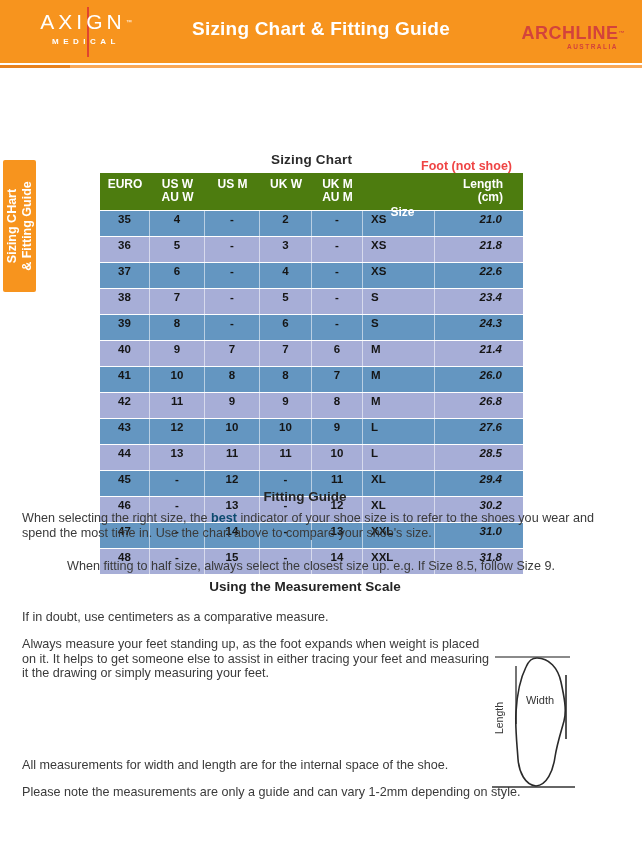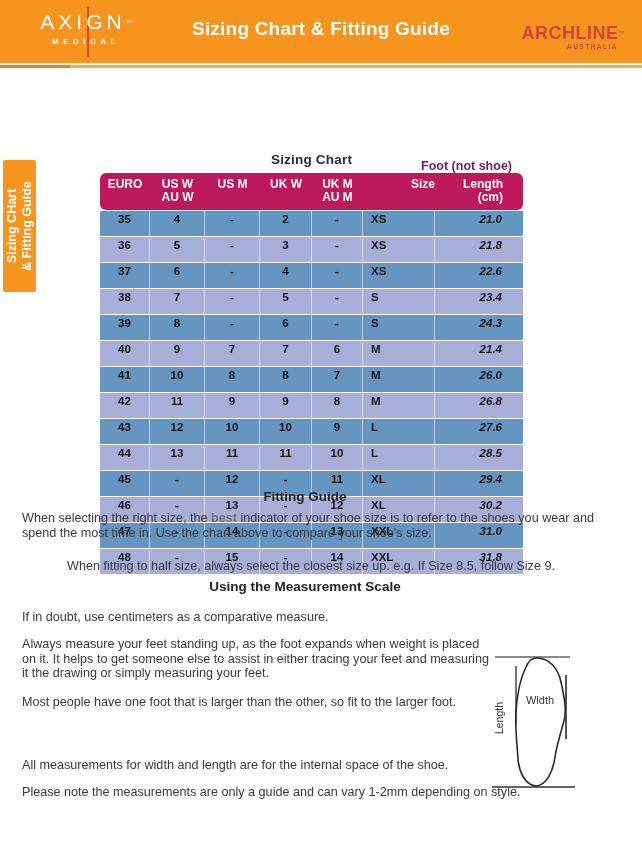--- a/index.html
+++ b/index.html
@@ -32,44 +32,44 @@
     background:#F7941E; border-radius:2px; }
   .side-tab-text { position:absolute; left:50%; top:50%;
     transform:translate(-50%,-50%) rotate(-90deg);
     white-space:nowrap; text-align:center; color:#fff; font-weight:bold;
     font-size:12.5px; line-height:15px; }
 
   
   .chart-title { position:absolute; left:100px; top:152px; width:423px; text-align:center;
     font-weight:bold; font-size:13.5px; color:#2b2b2b; letter-spacing:0.2px; }
   .foot-note { position:absolute; left:390px; top:159px; width:122px; text-align:right;
-    font-weight:bold; font-size:12.5px; color:#701a75; }
+    font-weight:bold; font-size:12.5px; color:#ef4444; }
 
   .size-table { position:absolute; left:100px; top:173px; width:423px; }
   .t-head { display:grid; grid-template-columns:50px 55px 55px 52px 51px 72px 88px;
-    background:#be185d; height:37px;border-radius:6px; }
+    background:#4d7c0f; height:37px; }
   .t-head .h-cell { color:#fff; font-weight:bold; font-size:12px; line-height:13px;
     padding-top:5px; text-align:center; }
-  .t-head .h-cell.col-5 { text-align:right; padding-left:7px; }
+  .t-head .h-cell.col-5 { text-align:center; padding-left:7px;margin-top:28px; }
   .t-head .h-cell.col-6 { text-align:right; padding-right:20px; }
   .t-body .t-row { display:grid; grid-template-columns:50px 55px 55px 52px 51px 72px 88px;
     height:26px; border-top:1px solid #fff; }
   .t-row.odd  { background:#6496C1; }
   .t-row.even { background:#A7AED7; }
   .t-cell { font-size:11.5px; font-weight:600; color:#151515; text-align:center;
     line-height:17.5px; border-right:1px solid rgba(255,255,255,0.55); }
   .t-cell:last-child { border-right:none; }
   .t-cell.col-5 { text-align:left; padding-left:8px; }
   .t-cell.col-6 { text-align:right; padding-right:21px;font-style:italic; }
 
   
   .section-heading { position:absolute; left:0; width:610px; text-align:center;
     font-weight:bold; font-size:13.5px; color:#242424; }
   .para { position:absolute; left:22px; font-size:12.6px; color:#3a3a3a; line-height:14.5px; }
-  .para b { color:#737373; }
+  .para b { color:#0c4a6e; }
 
   
   .foot-diagram { position:absolute; left:488px; top:648px; width:100px; height:148px; }
 </style>
 </head>
 <body>
 
 <div class="page">
 
   <div class="header">
@@ -255,21 +255,20 @@
       </div>
   </div>
 
   <div class="section-heading" style="top:489px;">Fitting Guide</div>
   <div class="para" style="top:511px; width:602px;"><span>When selecting the right size, the </span><b>best</b><span> indicator of your shoe size is to refer to the shoes you wear and spend the most time in. Use the chart above to compare your shoe's size.</span></div>
   <div class="para" style="top:559px; width:602px;margin-left:45px;">When fitting to half size, always select the closest size up. e.g. If Size 8.5, follow Size 9.</div>
 
   <div class="section-heading" style="top:579px;">Using the Measurement Scale</div>
   <div class="para" style="top:610px; width:560px;">If in doubt, use centimeters as a comparative measure.</div>
   <div class="para" style="top:637px; width:468px;">Always measure your feet standing up, as the foot expands when weight is placed on it. It helps to get someone else to assist in either tracing your feet and measuring it the drawing or simply measuring your feet.</div>
-  <div class="para" style="top:695px; width:520px;">Most people have one foot that is larger than the other, so fit to the larger foot.</div>
   <div class="para" style="top:758px; width:520px;">All measurements for width and length are for the internal space of the shoe.</div>
   <div class="para" style="top:785px; width:500px;">Please note the measurements are only a guide and can vary 1-2mm depending on style.</div>
 
   <svg class="foot-diagram" viewBox="0 0 100 148">
     <line x1="7" y1="9" x2="82" y2="9" stroke="#8a8a8a" stroke-width="2"></line>
     <line x1="4" y1="139" x2="87" y2="139" stroke="#333" stroke-width="1.5"></line>
     <path d="M 49 10
              C 61 10, 70 20, 73 34
              C 76 48, 79 62, 76 73
              C 73 84, 69 96, 67 109

